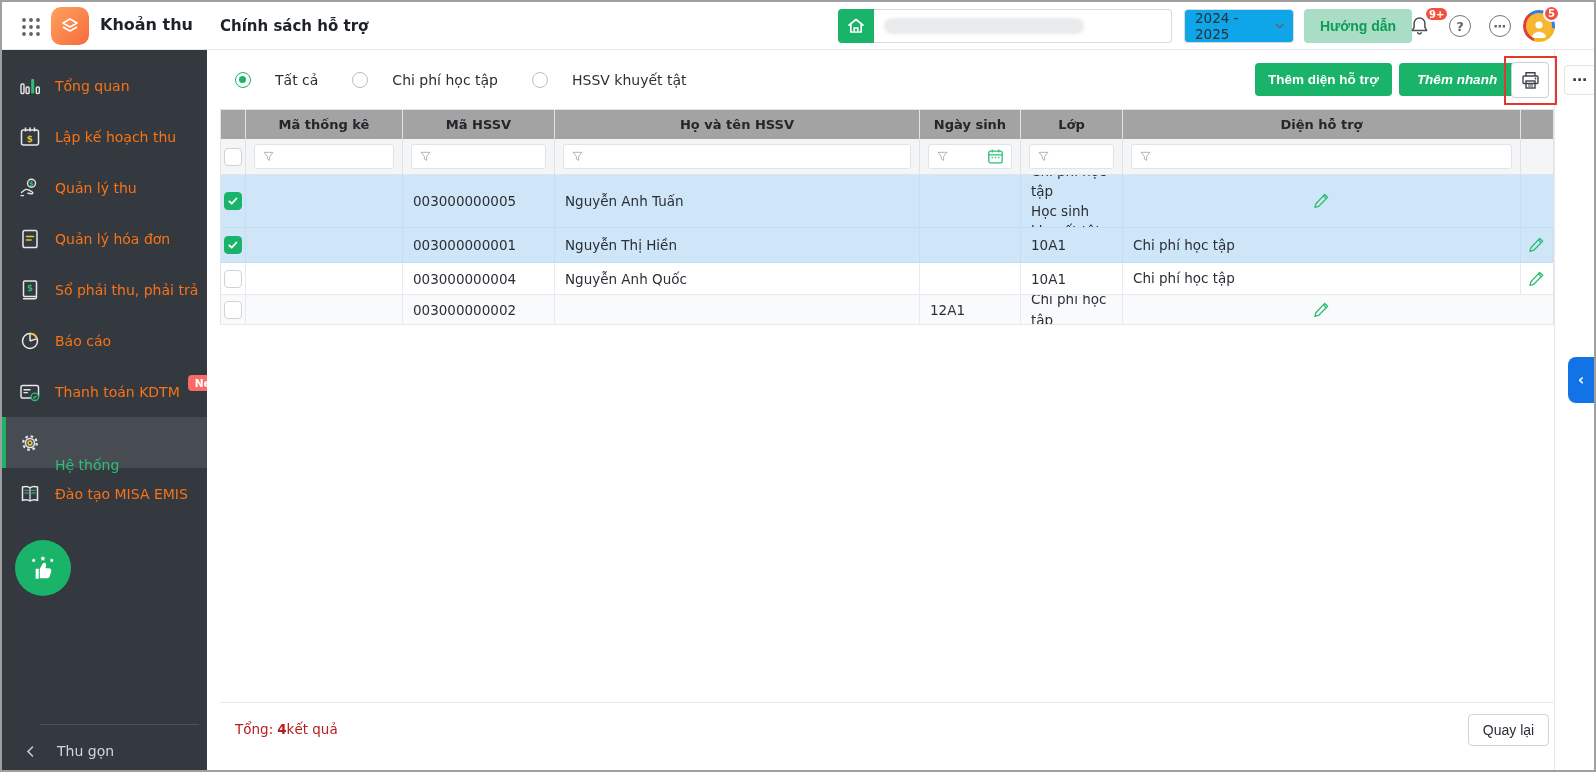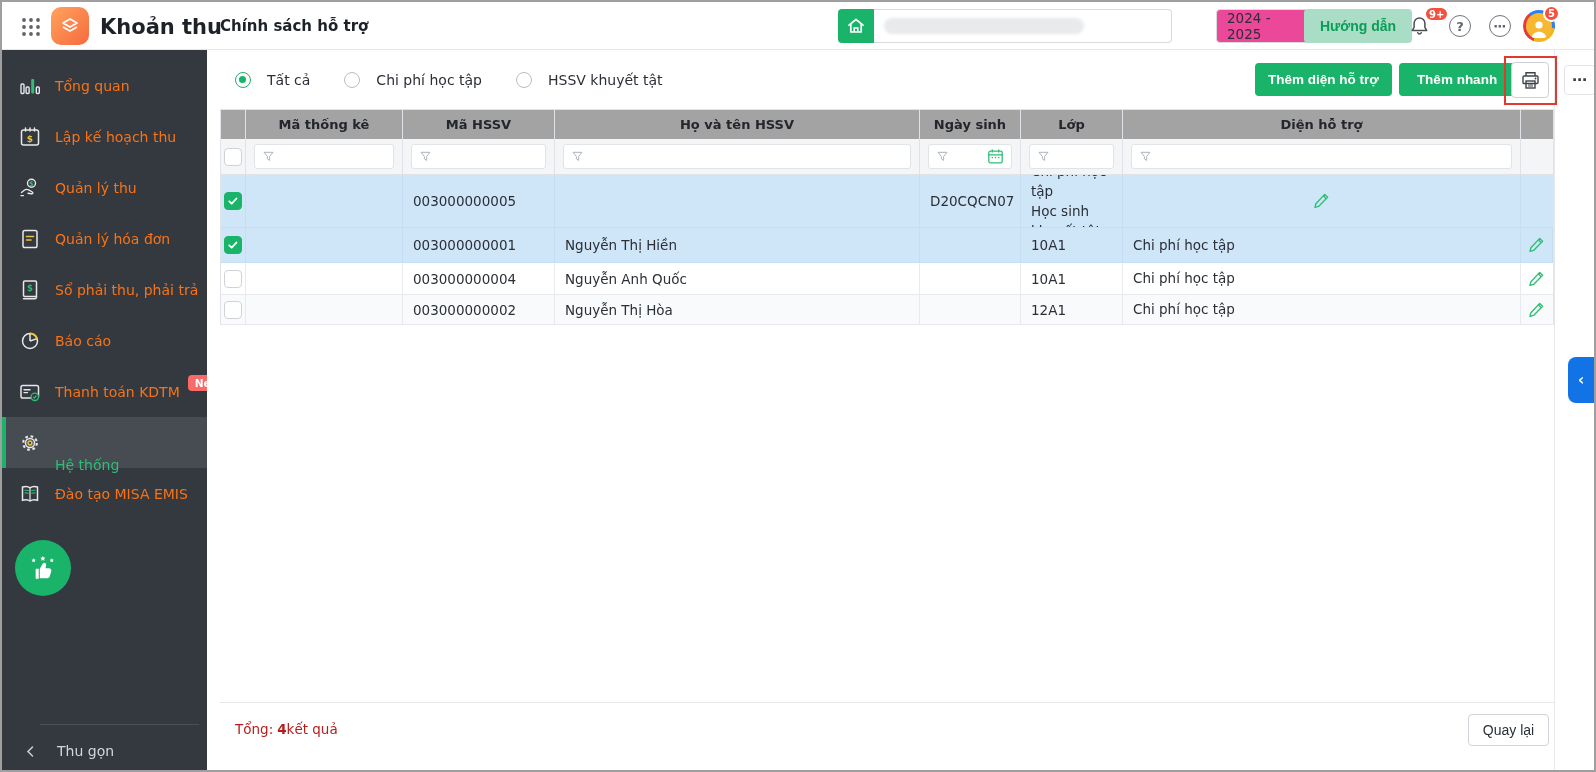--- a/index.html
+++ b/index.html
@@ -4,28 +4,28 @@
 <style>
   * { margin:0; padding:0; box-sizing:border-box; }
   body { font-family:"DejaVu Sans","Liberation Sans",sans-serif; background:#fff; }
   .screen { position:relative; width:1596px; height:772px; border:2px solid #9f9f9f; background:#fff; overflow:hidden; }
 
   
   .topbar { position:absolute; left:0; top:0; right:0; height:48px; background:#fff; border-bottom:1px solid #e5e7ea; z-index:5; }
   .grid-icon { position:absolute; left:18px; top:14px; width:22px; height:22px; cursor:pointer; }
   .app-icon { position:absolute; left:49px; top:5px; width:38px; height:38px; border-radius:10px;
               background:linear-gradient(135deg,#ffa25c,#f76a3e); display:flex; align-items:center; justify-content:center; }
-  .app-title { position:absolute; left:98px; top:13px; font-size:21px; font-weight:bold; color:#1d2128; }
+  .app-title { position:absolute; left:98px; top:13px; font-size:16px; font-weight:bold; color:#1d2128; }
   .page-title { position:absolute; left:218px; top:15px; font-size:15px; font-weight:600; color:#1d2128; }
   .home-search { position:absolute; left:836px; top:7px; height:34px; display:flex; }
   .home-btn { width:36px; height:34px; background:var(--green); border-radius:4px 0 0 4px; display:flex; align-items:center; justify-content:center; cursor:pointer; }
   .school-input { width:298px; height:34px; border:1px solid #d9dbde; border-left:none; border-radius:0 4px 4px 0; background:#fff; display:flex; align-items:center; padding-left:10px; }
   .redacted { width:200px; height:16px; border-radius:8px; background:#e8eaec; filter:blur(1.5px); }
   .year-select { position:absolute; left:1182px; top:7px; width:110px; height:34px; border:1px solid #d9dbde; border-radius:4px;
-                 display:flex; align-items:center; justify-content:space-between; padding:0 8px 0 10px; font-size:13.5px; color:#2b2f36; cursor:pointer; background:#ec4899;margin-left:32px; }
+                 display:flex; align-items:center; justify-content:space-between; padding:0 8px 0 10px; font-size:13.5px; color:#2b2f36; cursor:pointer; background:#0ea5e9; }
   .guide-btn { position:absolute; left:1302px; top:7px; height:34px; padding:0 16px; background:var(--lightgreen); color:#0c9d58;
                font-size:14px; font-weight:bold; border:none; border-radius:4px; display:flex; align-items:center; cursor:pointer; }
   .icon-btn { position:absolute; top:13px; width:23px; height:23px; cursor:pointer; }
   .circle-glyph { width:22px; height:22px; border:1.6px solid #6f747b; border-radius:50%; color:#5f6469; font-size:13px; font-weight:bold;
                   display:flex; align-items:center; justify-content:center; }
   .badge { position:absolute; background:var(--badgered); color:#fff; border-radius:9px; font-size:10px; font-weight:bold;
            display:flex; align-items:center; justify-content:center; border:2px solid #fff; }
   .bell-badge { left:1422px; top:4px; min-width:20px; height:16px; padding:0 3px; }
   .avatar { position:absolute; left:1521px; top:8px; width:32px; height:32px; border-radius:50%;
             background:conic-gradient(from 200deg,#e23b3b 0 34%,#2f80ed 34% 72%,#f3b71e 72% 100%);
@@ -49,28 +49,28 @@
   .sb-divider { position:absolute; left:38px; right:8px; top:674px; height:1px; background:#4b4f56; }
   .collapse-row { position:absolute; left:0; right:0; top:684px; height:34px; display:flex; align-items:center; padding-left:22px; cursor:pointer; }
   .collapse-row .lbl { margin-left:20px; font-size:14px; color:#d4d6d9; }
 
   
   .main { position:absolute; left:205px; top:48px; right:0; bottom:0; background:#fff; }
   .right-divider { position:absolute; left:1347px; top:0; bottom:0; width:1px; background:#e6e8eb; }
 
   .toolbar { position:absolute; left:13px; top:12px; right:0; height:36px; }
   .radio-group { position:absolute; left:15px; top:0; height:36px; display:flex; align-items:center; gap:34px; }
-  .radio { display:flex; align-items:center; gap:16px; cursor:pointer; font-size:14px; color:#2b2f36; }
+  .radio { display:flex; align-items:center; gap:24px; cursor:pointer; font-size:14px; color:#2b2f36; }
   .radio .dot { width:16px; height:16px; border-radius:50%; border:1.6px solid #b9bdc3; background:#fff; position:relative; }
   .radio.selected .dot { border-color:var(--green); }
   .radio.selected .dot::after { content:""; position:absolute; left:3px; top:3px; width:7px; height:7px; border-radius:50%; background:var(--green); }
   .green-btn { position:absolute; top:1px; height:33px; background:var(--green); color:#fff; font-size:13.5px; font-weight:bold;
                border:none; border-radius:4px; display:flex; align-items:center; justify-content:center; cursor:pointer; }
   .btn-add { left:1035px; width:137px; }
-  .btn-quick { left:1179px; width:116px; }
+  .btn-quick { left:1179px; width:116px;font-style:italic; }
   .print-btn { position:absolute; left:1291px; top:0; width:38px; height:36px; background:#fff; border:1px solid #cdd0d5; border-radius:4px;
                display:flex; align-items:center; justify-content:center; cursor:pointer; }
   .print-annotation { position:absolute; left:1284px; top:-6px; width:53px; height:49px; border:2.5px solid var(--annred); pointer-events:none; }
   .more-btn { position:absolute; left:1344px; top:3px; width:32px; height:30px; background:#fff; border:1px solid #e2e4e8; border-radius:4px;
               color:#3c4045; font-size:15px; font-weight:bold; letter-spacing:1px; display:flex; align-items:center; justify-content:center; cursor:pointer; }
 
   
   .table { position:absolute; left:13px; top:59px; width:1334px; border:1px solid #e0e3e7; border-bottom:none; }
   .trow { display:grid; grid-template-columns:25px 157px 152px 365px 101px 102px 1fr 32px; }
   .thead { background:#a3a3a3; }
@@ -383,22 +383,22 @@
           <div class="trow drow selected" style="height: 53px;">
             <div class="dcell center">
               <span class="checkbox checked">
                 <svg width="12" height="12" viewBox="0 0 12 12">
                   <path d="M2.3 6.3l2.4 2.4 4.8-5.2" stroke="#fff" stroke-width="1.8" fill="none" stroke-linecap="round" stroke-linejoin="round"></path>
                 </svg>
               </span>
             </div>
             <div class="dcell"></div>
             <div class="dcell">003000000005</div>
-            <div class="dcell"></div>
-            <div class="dcell">D20CQCN07</div>
+            <div class="dcell">Nguyễn Anh Tuấn</div>
+            <div class="dcell"></div>
             <div class="dcell multi">
               <div>Chi phí học tập</div>
               <div>Học sinh khuyết tật</div>
             </div>
             <div class="dcell center">
               <span class="pencil-btn"><svg width="19" height="19" viewBox="0 0 18 18">
                   <path d="M12 3.2l2.8 2.8L6.2 14.6l-3.4.9.9-3.4L12 3.2z" fill="none" stroke="#2fbe76" stroke-width="1.3" stroke-linejoin="round"></path>
                   <path d="M10.7 4.5l2.8 2.8" stroke="#2fbe76" stroke-width="1.3"></path>
                 </svg></span>
             </div>
@@ -444,21 +444,20 @@
                   <path d="M10.7 4.5l2.8 2.8" stroke="#2fbe76" stroke-width="1.3"></path>
                 </svg></span>
             </div>
           </div>
           <div class="trow drow alt" style="height: 30px;">
             <div class="dcell center">
               <span class="checkbox"></span>
             </div>
             <div class="dcell"></div>
             <div class="dcell">003000000002</div>
-            <div class="dcell">Nguyễn Thị Hòa</div>
             <div class="dcell"></div>
             <div class="dcell">12A1</div>
             <div class="dcell multi">
               <div>Chi phí học tập</div>
             </div>
             <div class="dcell center">
               <span class="pencil-btn"><svg width="19" height="19" viewBox="0 0 18 18">
                   <path d="M12 3.2l2.8 2.8L6.2 14.6l-3.4.9.9-3.4L12 3.2z" fill="none" stroke="#2fbe76" stroke-width="1.3" stroke-linejoin="round"></path>
                   <path d="M10.7 4.5l2.8 2.8" stroke="#2fbe76" stroke-width="1.3"></path>
                 </svg></span>

